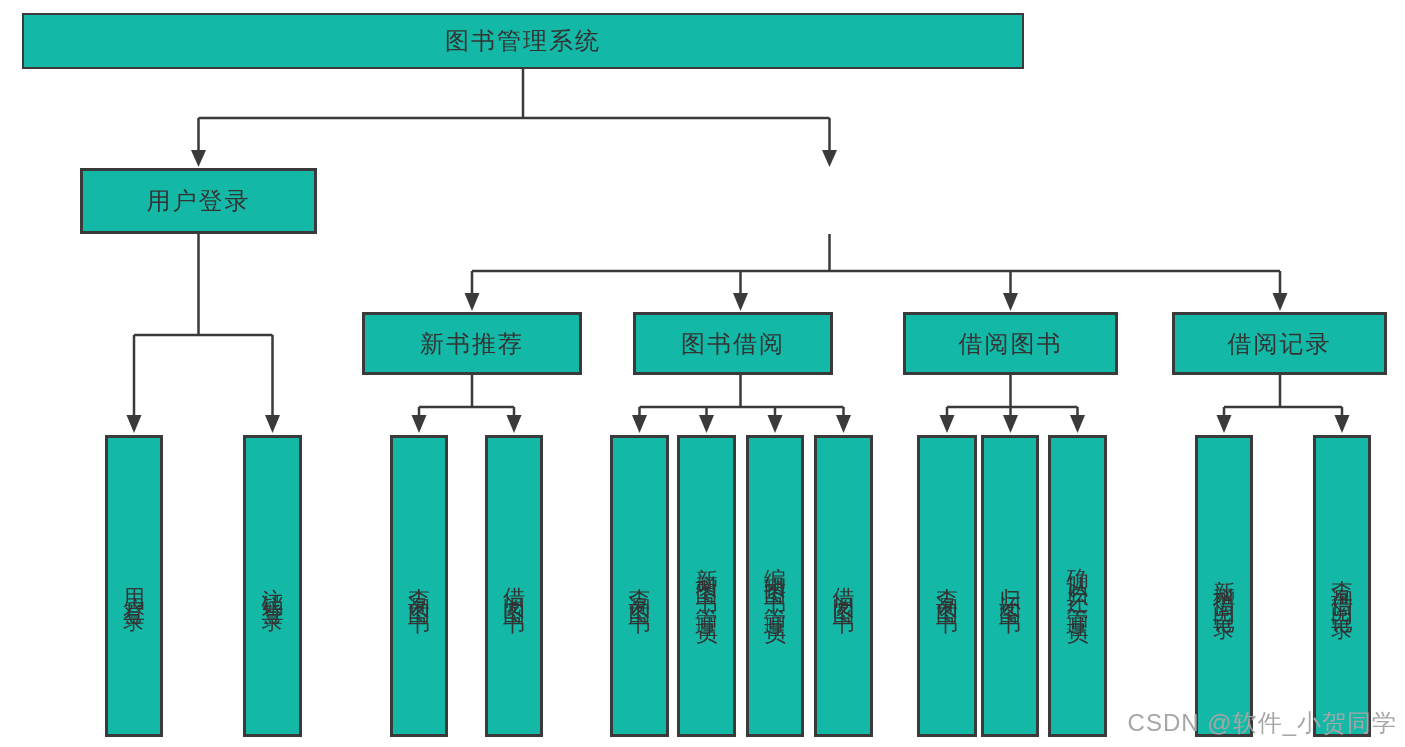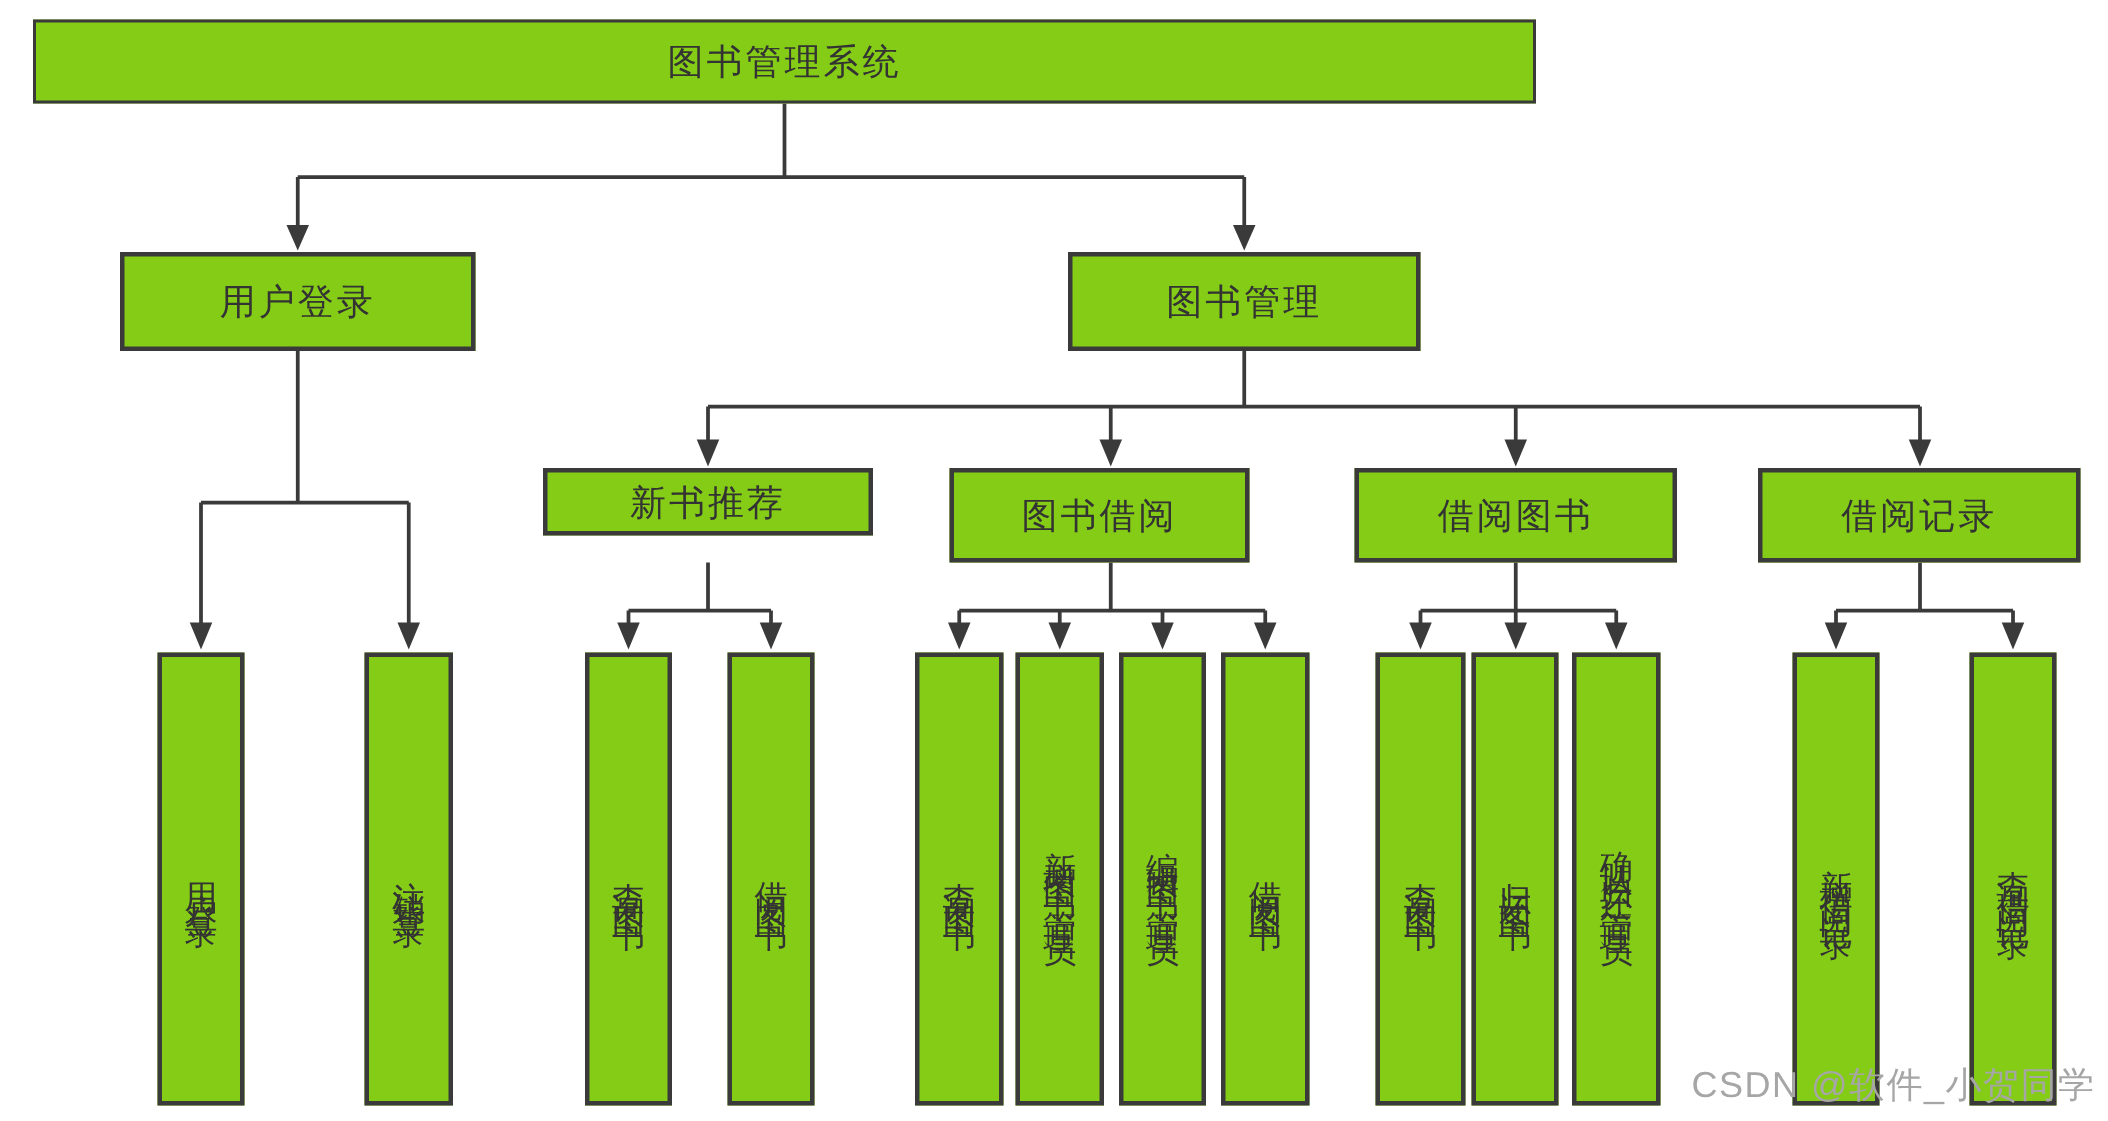--- a/index.html
+++ b/index.html
@@ -28,21 +28,21 @@
     fill: none;
   }
   .connector-layer polygon {
     fill: #3a3a3a;
     stroke: none;
   }
   .box {
     position: absolute;
     box-sizing: border-box;
     border: 3px solid #3a3a3a;
-    background: #84cc16;
+    background: #14b8a6;
     color: #333333;
     display: flex;
     align-items: center;
     justify-content: center;
     text-align: center;
   }
   .box.h {
     font-size: 24px;
     letter-spacing: 2px;
     white-space: nowrap;
@@ -107,23 +107,22 @@
       <polygon points="1003,415 1018,415 1010.5,433"></polygon>
       <polygon points="1070,415 1085,415 1077.5,433"></polygon>
       <polygon points="1216.5,415 1231.5,415 1224,433"></polygon>
       <polygon points="1334.5,415 1349.5,415 1342,433"></polygon>
     </g>
   </svg>
 
   <div class="box h root" style="left:22px; top:13px; width:1002px; height:56px;">图书管理系统</div>
 
   <div class="box h" style="left:80px; top:168px; width:237px; height:66px;">用户登录</div>
-  <div class="box h" style="left:712px; top:168px; width:235px; height:66px;">图书管理</div>
 
-  <div class="box h" style="left:362px; top:312px; width:220px; height:45px;">新书推荐</div>
+  <div class="box h" style="left:362px; top:312px; width:220px; height:63px;">新书推荐</div>
   <div class="box h" style="left:633px; top:312px; width:200px; height:63px;">图书借阅</div>
   <div class="box h" style="left:903px; top:312px; width:215px; height:63px;">借阅图书</div>
   <div class="box h" style="left:1172px; top:312px; width:215px; height:63px;">借阅记录</div>
 
   <div class="box v" style="left:105px; top:435px; width:58px; height:302px;">
     <span>用户登录</span>
   </div>
   <div class="box v" style="left:243px; top:435px; width:59px; height:302px;">
     <span>注销登录</span>
   </div>

